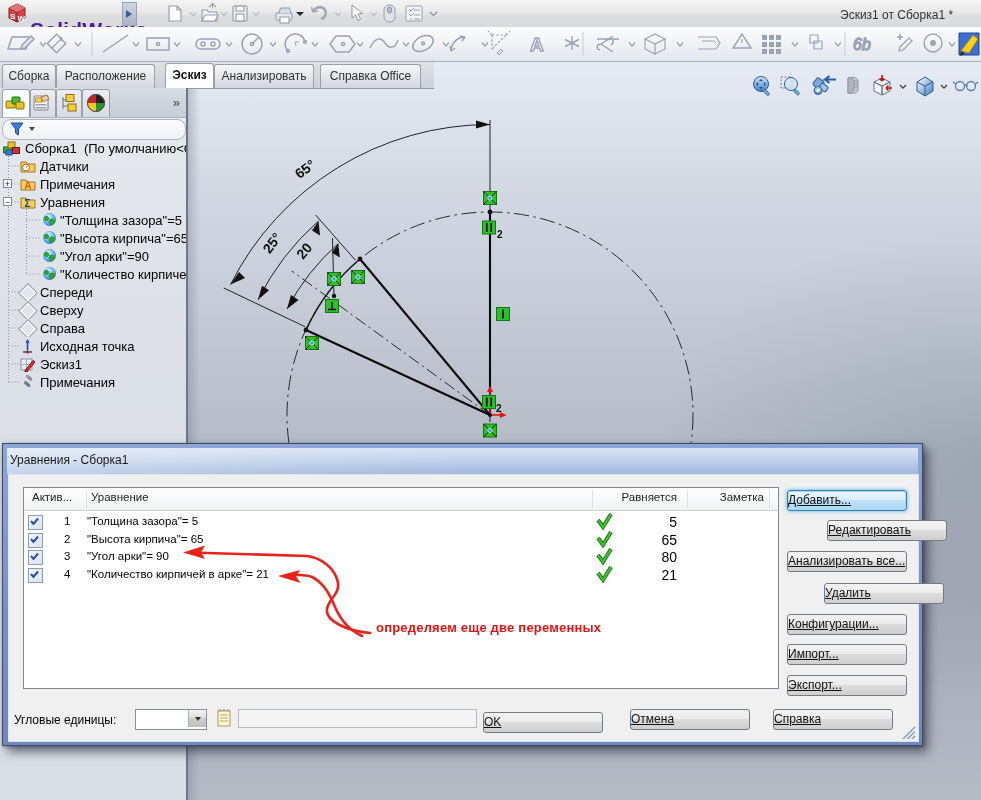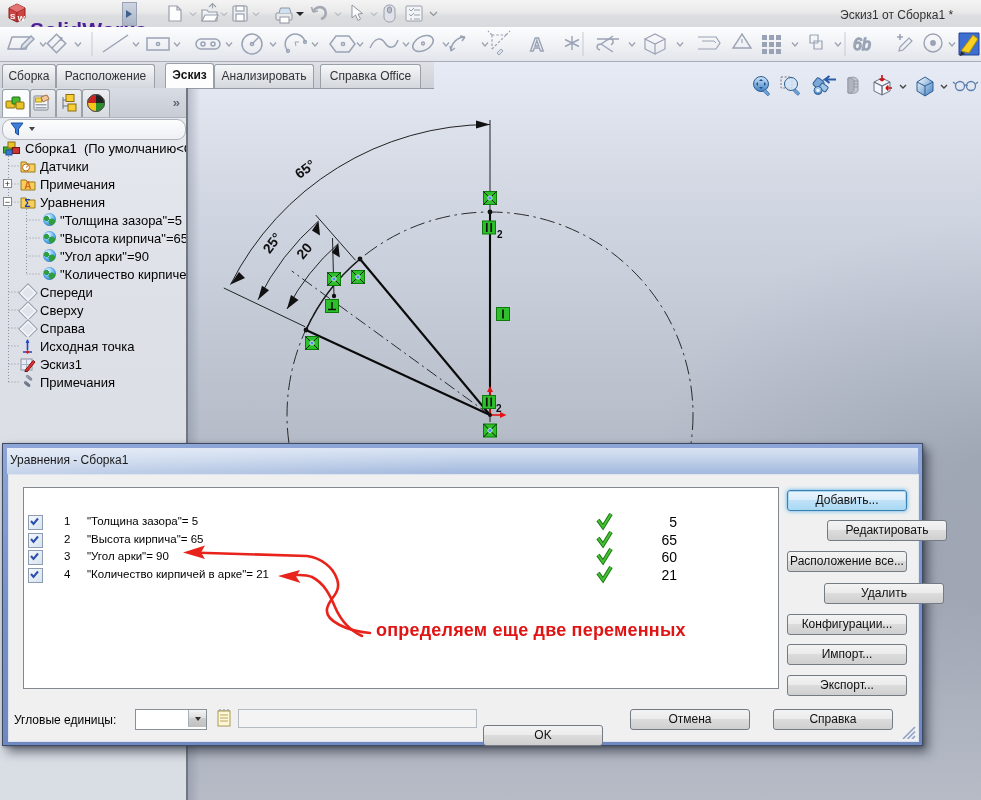--- a/index.html
+++ b/index.html
@@ -54,25 +54,25 @@
   background:linear-gradient(90deg,rgba(255,255,255,0.38) 0%,rgba(255,255,255,0) 50%),linear-gradient(180deg,#d9e3f3 0%,#c2d2ea 45%,#a9bee0 85%,#a3b9dd 100%);
   font-size:12px;color:#1a1a1a;line-height:25px;padding-left:3px;box-sizing:border-box;}
 #dlgclient{position:absolute;left:5px;top:30px;width:909px;height:266px;background:#f0f0f0;border:1px solid #dde4f0;box-sizing:content-box;}
 #eqtable{position:absolute;left:14px;top:12px;width:754px;height:200px;background:#fff;border:1px solid #828790;}
 #eqhead{position:absolute;left:0;top:0;width:100%;height:22px;background:linear-gradient(180deg,#ffffff,#f2f3f5);border-bottom:1px solid #cdd0d5;font-size:11.5px;color:#222;}
 .hsep{position:absolute;top:2px;width:1px;height:18px;background:#dcdfe4;}
 .eqrow{position:absolute;left:0;width:100%;height:18px;font-size:11.5px;color:#000;}
 .cb{position:absolute;left:4px;top:2px;width:13px;height:13px;border:1px solid #8e9cb2;background:linear-gradient(135deg,#f4f8fb,#d7e3ef);}
 .btn{position:absolute;width:118px;height:19px;border:1px solid #757b84;border-radius:3px;
   background:linear-gradient(180deg,#f3f3f3 0%,#ebebeb 49%,#dcdcdc 50%,#cfcfcf 100%);
-  font-size:12px;color:#111;text-align:center;line-height:18px;}
+  font-size:12px;color:#111;line-height:18px;text-decoration:underline;}
 .btn.focus{border:1px solid #3c7fb1;box-shadow:0 0 0 1px #a8d8f0 inset, 0 0 4px #53b0e8;
   background:linear-gradient(180deg,#eaf5fd 0%,#d9edfb 49%,#bfe1f7 50%,#a9d9f5 100%);}
 #dlgbottom{position:absolute;left:0;top:230px;width:909px;height:41px;font-size:12px;color:#000;}
-.redtxt{position:absolute;color:#e11414;font-weight:bold;font-size:18px;letter-spacing:0.2px;}
+.redtxt{position:absolute;color:#e11414;font-weight:bold;font-size:13px;letter-spacing:0.2px;}
 </style></head>
 <body>
 
 <div id="menubar" class="abs"></div>
 <div id="swlogo" class="abs"><svg width="22" height="22" viewBox="0 0 22 22">
 <path d="M3 6 L11 2 L19 6 L19 16 L11 20 L3 16 Z" fill="#cf4242" stroke="#8c1f1f"></path>
 <path d="M3 6 L11 10 L19 6 M11 10 L11 20" stroke="#8a2020" fill="none"></path>
 <path d="M3 6 L11 2 L19 6 L11 10 Z" fill="#e37474"></path>
 <text x="4" y="17" font-size="8" font-weight="bold" fill="#fff" font-family="Liberation Sans">S</text>
 <text x="11.5" y="18.5" font-size="8" font-weight="bold" fill="#fff" font-family="Liberation Sans">W</text>
@@ -469,20 +469,30 @@
         <span style="left:40px">Примечания</span>
       </div>
  </div>
 </div>
 <div id="lpsplit" class="abs"></div>
 
 <div id="dialog" class="abs">
 <div id="dlgtitle">Уравнения - Сборка1</div>
 <div id="dlgclient">
  <div id="eqtable">
+  <div id="eqhead">
+   <span style="position:absolute;left:8px;top:3px;">Актив...</span>
+   <span style="position:absolute;left:67px;top:3px;">Уравнение</span>
+   <span style="position:absolute;left:568px;top:3px;width:85px;text-align:right;">Равняется</span>
+   <span style="position:absolute;left:655px;top:3px;width:85px;text-align:right;">Заметка</span>
+   <div class="hsep" style="left:62px"></div>
+   <div class="hsep" style="left:568px"></div>
+   <div class="hsep" style="left:663px"></div>
+   <div class="hsep" style="left:745px"></div>
+  </div>
   <div class="eqrow" style="top:25px">
    <div class="cb"><svg width="11" height="11" viewBox="0 0 11 11">
               <path d="M2 5 L4.5 8 L9 2.5" stroke="#2a4fb0" stroke-width="2" fill="none"></path>
             </svg></div>
    <span style="position:absolute;left:40px;top:2px;">1</span>
    <span style="position:absolute;left:63px;top:2px;">"Толщина зазора"= 5</span>
    <svg style="position:absolute;left:571px;top:0px" width="20" height="18" viewBox="0 0 20 18">
             <path d="M3 7 L8 14 L16 1" stroke="#1e7a14" stroke-width="4" fill="none"></path>
             <path d="M3 7 L8 14 L16 1" stroke="#46c235" stroke-width="2" fill="none"></path>
           </svg>
@@ -503,38 +513,38 @@
   <div class="eqrow" style="top:60px">
    <div class="cb"><svg width="11" height="11" viewBox="0 0 11 11">
               <path d="M2 5 L4.5 8 L9 2.5" stroke="#2a4fb0" stroke-width="2" fill="none"></path>
             </svg></div>
    <span style="position:absolute;left:40px;top:2px;">3</span>
    <span style="position:absolute;left:63px;top:2px;">"Угол арки"= 90</span>
    <svg style="position:absolute;left:571px;top:0px" width="20" height="18" viewBox="0 0 20 18">
             <path d="M3 7 L8 14 L16 1" stroke="#1e7a14" stroke-width="4" fill="none"></path>
             <path d="M3 7 L8 14 L16 1" stroke="#46c235" stroke-width="2" fill="none"></path>
           </svg>
-   <span style="position:absolute;left:571px;top:1px;width:82px;text-align:right;font-size:14px;">60</span>
+   <span style="position:absolute;left:571px;top:1px;width:82px;text-align:right;font-size:14px;">80</span>
   </div>
   <div class="eqrow" style="top:77.5px">
    <div class="cb"><svg width="11" height="11" viewBox="0 0 11 11">
               <path d="M2 5 L4.5 8 L9 2.5" stroke="#2a4fb0" stroke-width="2" fill="none"></path>
             </svg></div>
    <span style="position:absolute;left:40px;top:2px;">4</span>
    <span style="position:absolute;left:63px;top:2px;">"Количество кирпичей в арке"= 21</span>
    <svg style="position:absolute;left:571px;top:0px" width="20" height="18" viewBox="0 0 20 18">
             <path d="M3 7 L8 14 L16 1" stroke="#1e7a14" stroke-width="4" fill="none"></path>
             <path d="M3 7 L8 14 L16 1" stroke="#46c235" stroke-width="2" fill="none"></path>
           </svg>
    <span style="position:absolute;left:571px;top:1px;width:82px;text-align:right;font-size:14px;">21</span>
   </div>
  </div>
  <div class="btn focus" style="left:778px;top:15px;">Добавить...</div>
  <div class="btn" style="left:818px;top:45px;">Редактировать</div>
- <div class="btn" style="left:778px;top:76px;">Расположение все...</div>
+ <div class="btn" style="left:778px;top:76px;">Анализировать все...</div>
  <div class="btn" style="left:815px;top:108px;">Удалить</div>
  <div class="btn" style="left:778px;top:139px;">Конфигурации...</div>
  <div class="btn" style="left:778px;top:169px;">Импорт...</div>
  <div class="btn" style="left:778px;top:200px;">Экспорт...</div>
  <div class="redtxt" style="left:367px;top:145px;">определяем еще две переменных</div>
  <svg id="redarrows" style="position:absolute;left:0;top:0;" width="909" height="266" viewBox="0 0 909 266">
   <g stroke="#e8231b" stroke-width="2.6" fill="none" stroke-linecap="round">
    <path d="M361 158 C338 156 316 146 318 134 C320 123 333 118 328 104 C324 92 312 83 298 81 L182 77.5"></path>
    <path d="M353 161 C340 155 332 146 326 132 C321 120 315 108 303 102 C297 99.5 288 99.5 277 101"></path>
   </g>
@@ -548,21 +558,21 @@
   <div style="position:absolute;left:126px;top:4px;width:70px;height:19px;border:1px solid #8a909a;background:#fff;">
     <div style="position:absolute;right:0;top:0;width:17px;height:17px;background:linear-gradient(180deg,#f4f4f4,#dcdcdc 50%,#cccccc 50%,#c0c0c0);border-left:1px solid #aab0ba;"></div>
     <div style="position:absolute;right:5px;top:7px;width:0;height:0;border-left:3.5px solid transparent;border-right:3.5px solid transparent;border-top:4px solid #333;"></div>
   </div>
   <svg style="position:absolute;left:207px;top:3px" width="17" height="20" viewBox="0 0 17 20">
           <rect x="2" y="3" width="12" height="15" fill="#fdf6d8" stroke="#a89a50"></rect>
           <path d="M4 7 H12 M4 10 H12 M4 13 H12" stroke="#b8aa60"></path>
           <path d="M3 3 C3 1 5 1 5 3 M7 3 C7 1 9 1 9 3 M11 3 C11 1 13 1 13 3" stroke="#8a8a8a" fill="none"></path>
         </svg>
   <div style="position:absolute;left:229px;top:4px;width:239px;height:19px;border:1px solid #b4bac2;background:#f4f4f4;box-sizing:border-box;"></div>
-  <div class="btn" style="left:474px;top:20px;">OK</div>
+  <div class="btn" style="left:474px;top:7px;">OK</div>
   <div class="btn" style="left:621px;top:4px;">Отмена</div>
   <div class="btn" style="left:764px;top:4px;">Справка</div>
  </div>
  <svg style="position:absolute;right:2px;bottom:2px" width="14" height="13" viewBox="0 0 14 13">
         <g stroke="#8ea2c8" stroke-width="1.6">
           <path d="M13 1 L1 13"></path>
           <path d="M13 5.5 L5.5 13"></path>
           <path d="M13 10 L10 13"></path>
         </g>
       </svg>

